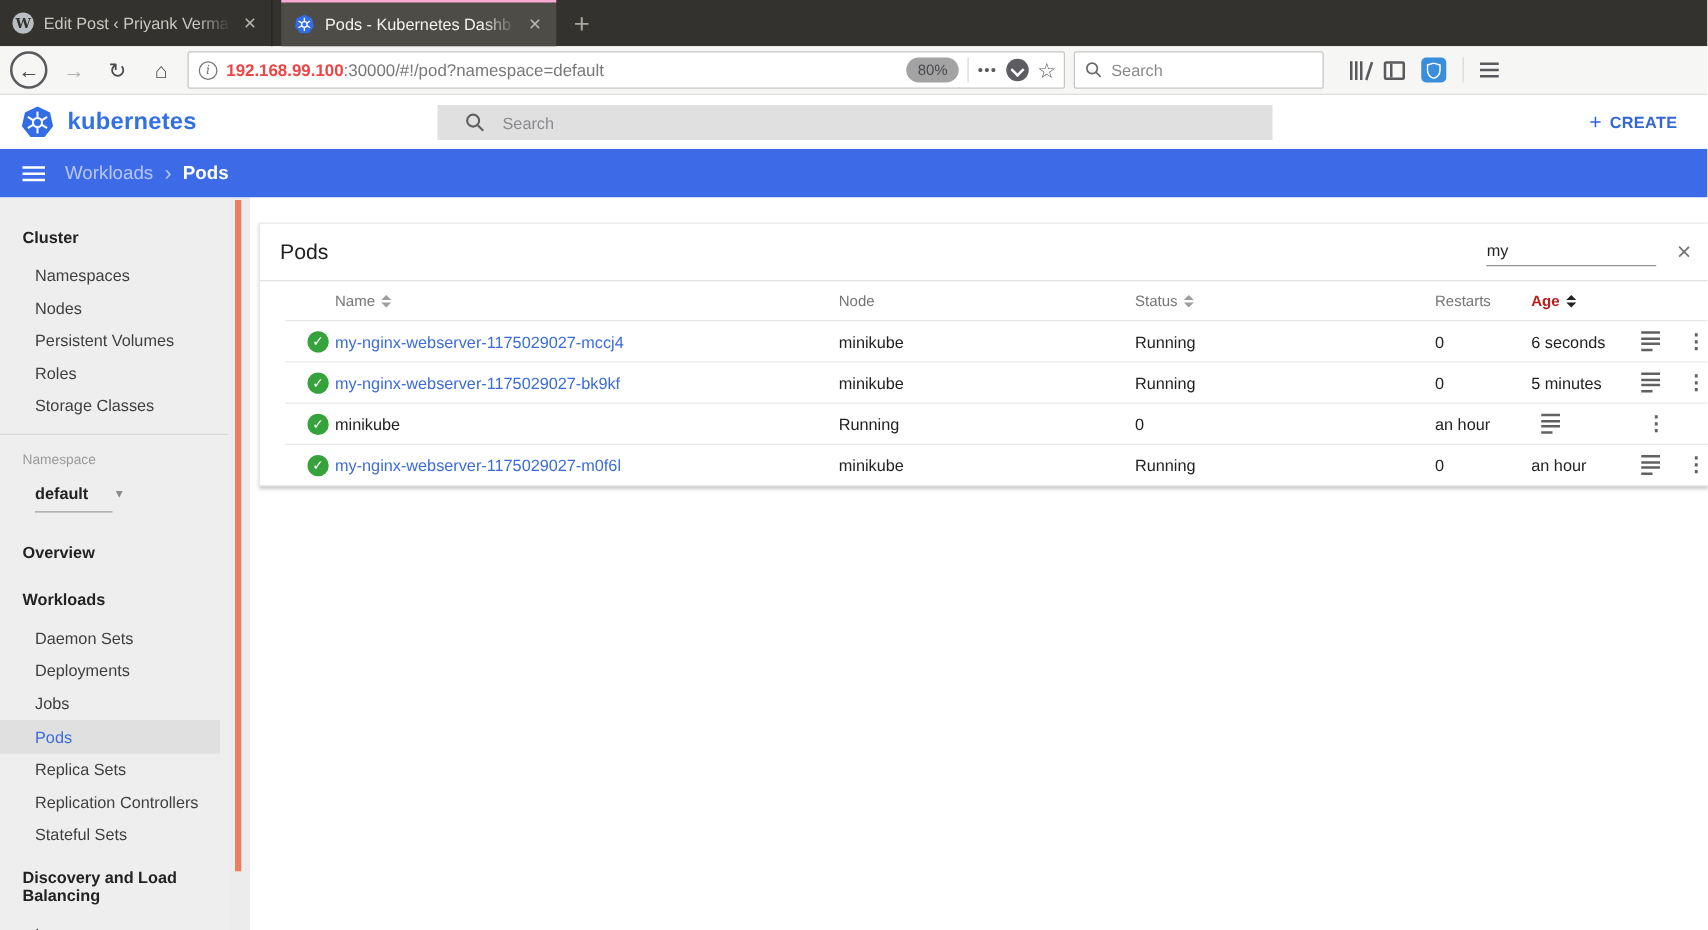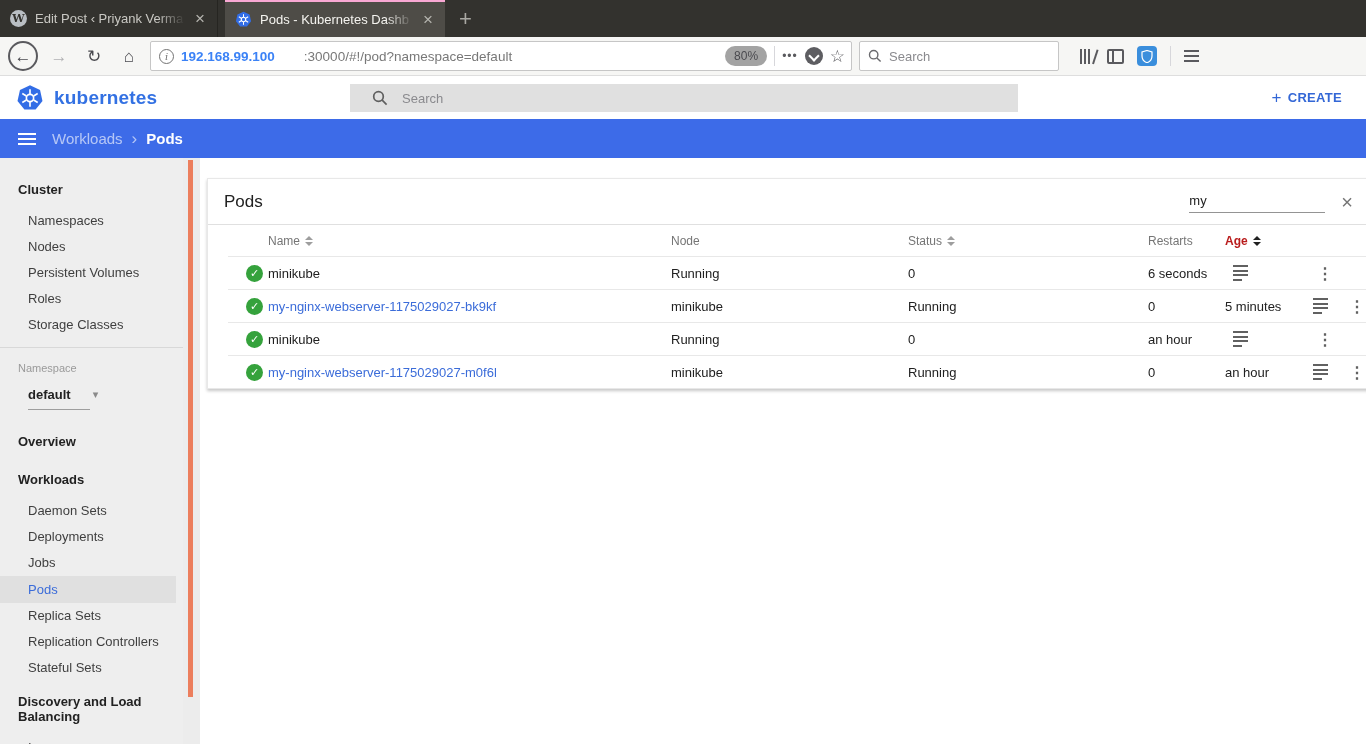--- a/index.html
+++ b/index.html
@@ -17,22 +17,22 @@
   .k8s-mini { width:17px; height:17px; flex:none; }
 
   
   .toolbar { height:39px; background:#f6f6f4; display:flex; align-items:center; padding:0 8px; gap:7px; border-bottom:1px solid #dedede; }
   .nav-btn { color:#4a4a4f; font-size:17px; line-height:1; display:flex; align-items:center; justify-content:center; width:28px; height:28px; }
   .back-circle { border:2px solid #5a5a5e; border-radius:50%; width:30px; height:30px; background:#f6f6f4; }
   .fwd-disabled { color:#b1b1b3; }
   .urlbar { display:flex; align-items:center; background:#fff; border:1px solid #c6c6c6; border-radius:2px; height:30px; width:702px; padding:0 6px 0 8px; gap:7px; }
   .info-icon { width:15px; height:15px; border:1px solid #737373; border-radius:50%; color:#737373; font-size:10px; font-style:italic; display:flex; align-items:center; justify-content:center; font-family:"DejaVu Serif", serif; flex:none; }
   .url-text { flex:1; font-size:13.5px; white-space:nowrap; overflow:hidden; }
-  .url-host { color:#3b82f6; font-weight:bold;text-align:center; }
-  .url-path { color:#787878;padding-left:29px; }
+  .url-host { color:#ef4444; font-weight:bold;text-align:center; }
+  .url-path { color:#787878; }
   .zoom-pill { background:#a3a3a3; border-radius:10px; padding:3px 9px; font-size:12px; color:#4a4a4f; flex:none; }
   .vsep { width:1px; height:20px; background:#d7d7db; flex:none; }
   .dots { color:#5a5a5e; font-size:12px; letter-spacing:1px; flex:none; }
   .pocket { width:18px; height:18px; border-radius:50%; background:#5d5d61; position:relative; flex:none; }
   .pocket::after { content:""; position:absolute; left:5px; top:5px; width:6px; height:6px; border-left:2px solid #fff; border-bottom:2px solid #fff; transform:rotate(-45deg); }
   .star { color:#5a5a5e; font-size:17px; flex:none; }
   .searchbox { display:flex; align-items:center; background:#fff; border:1px solid #c6c6c6; border-radius:2px; height:30px; width:200px; padding:0 8px; gap:7px; }
   .searchbox input { border:none; outline:none; width:130px; font-size:13px; color:#333; background:transparent; font-family:"Liberation Sans", sans-serif; }
   .searchbox input::placeholder, .ksearch input::placeholder { color:#8a8a8e; opacity:1; }
   .tb-right { display:flex; align-items:center; gap:13px; margin-left:14px; }
@@ -290,20 +290,21 @@
               <i class="up"></i>
               <i class="dn"></i>
             </span>
         </span>
         <span></span>
           <span></span>
       </div>
 
       <div class="tgrid trow">
         <span class="ok-badge">✓</span>
+        <a class="pod-link">my-nginx-webserver-1175029027-mccj4</a>
         <span>minikube</span>
         <span>Running</span>
         <span>0</span>
         <span>6 seconds</span>
         <span class="logs-icon">
             <i></i>
             <i></i>
             <i></i>
             <i></i>
           </span>

